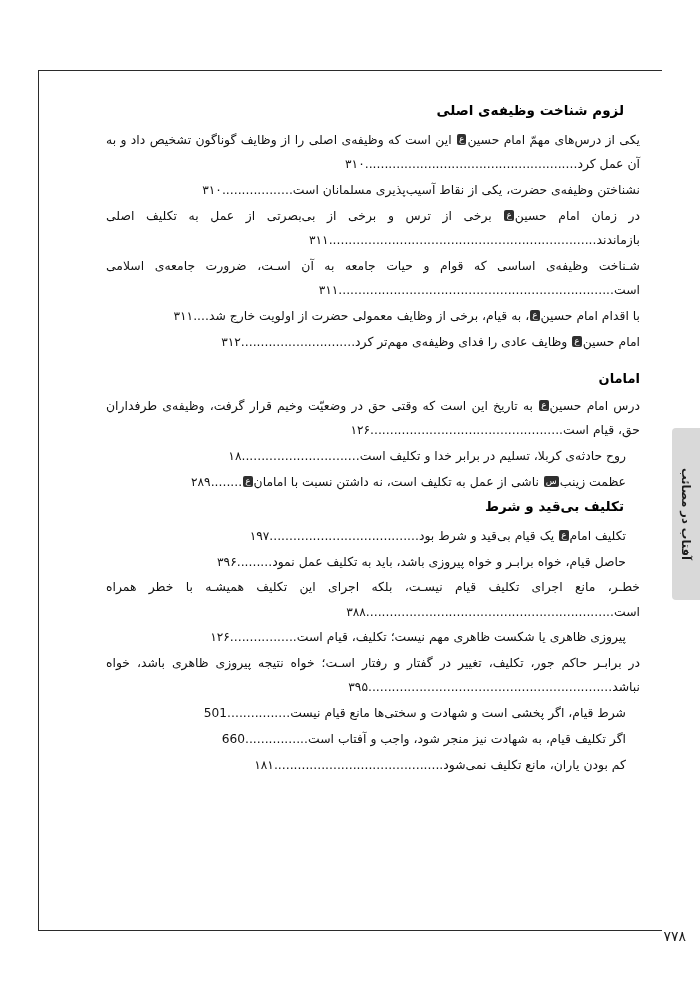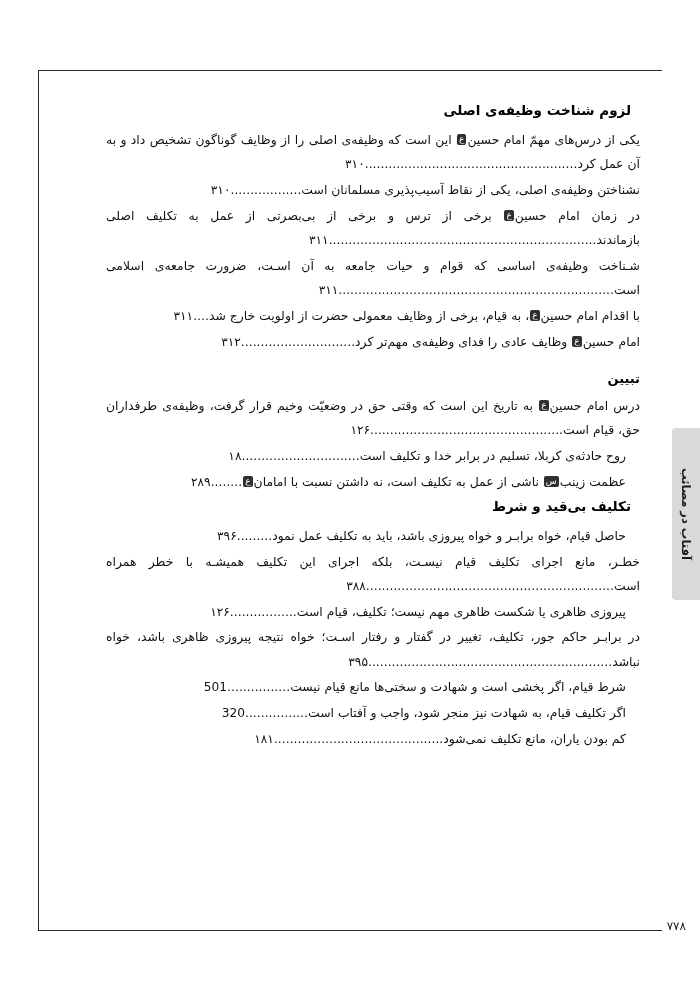--- a/index.html
+++ b/index.html
@@ -80,21 +80,21 @@
     right: 60px;
     top: 100px;
     width: 546px;
     text-align: right;
     direction: rtl;
   }
 
   h2.section {
     font-size: 13.5px;
     font-weight: bold;
-    margin: 0 9px 8px 0;
+    margin: 0 16px 8px 0;
     line-height: 1.5;
     color: #000;
   }
   h3.sub {
     font-size: 13px;
     font-weight: bold;
     margin: 14px 0 6px 0;
     line-height: 1.5;
     color: #000;
   }
@@ -125,56 +125,57 @@
     border-radius: 2px;
     background: #2f2f2f;
     color: #ffffff;
     margin: 0 1px;
     font-family: "DejaVu Sans", sans-serif;
   }
 
   .folio {
     position: absolute;
     right: 14px;
-    bottom: 63px;
-    font-size: 12px;
+    bottom: 52px;
+    font-size: 14px;
     color: #1a1a1a;
     letter-spacing: 0.5px;
   }
 </style>
 </head>
 <body>
 
 <div class="page">
 
   <div class="rule-top"></div>
   <div class="rule-left"></div>
   <div class="rule-bottom"></div>
 
   <div class="side-tab">
     <span>آفتاب در مصائب</span>
   </div>
 
   <div class="content" id="content">
       <h2 class="section">لزوم شناخت وظیفه‌ی اصلی</h2>
       <p class="entry"><span>یکی از درس‌های مهمّ امام حسین<span class="maasoom">ع</span> این است که وظیفه‌ی اصلی را از وظایف گوناگون تشخیص داد و به آن عمل کرد</span><span class="dots">......................................................</span><span class="pg">۳۱۰</span></p>
-      <p class="entry"><span>نشناختن وظیفه‌ی اصلی، یکی از نقاط آسیب‌پذیری مسلمانان است</span><span class="dots">..................</span><span class="pg">۳۱۰</span></p>
+      <p class="entry"><span>نشناختن وظیفه‌ی حضرت، یکی از نقاط آسیب‌پذیری مسلمانان است</span><span class="dots">..................</span><span class="pg">۳۱۰</span></p>
       <p class="entry"><span>در زمان امام حسین<span class="maasoom">ع</span> برخی از ترس و برخی از بی‌بصرتی از عمل به تکلیف اصلی بازماندند</span><span class="dots">....................................................................</span><span class="pg">۳۱۱</span></p>
       <p class="entry"><span>شـناخت وظیفه‌ی اساسی که قوام و حیات جامعه به آن اسـت، ضرورت جامعه‌ی اسلامی است</span><span class="dots">......................................................................</span><span class="pg">۳۱۱</span></p>
       <p class="entry"><span>با اقدام امام حسین<span class="maasoom">ع</span>، به قیام، برخی از وظایف معمولی حضرت از اولویت خارج شد</span><span class="dots">....</span><span class="pg">۳۱۱</span></p>
       <p class="entry"><span>امام حسین<span class="maasoom">ع</span> وظایف عادی را فدای وظیفه‌ی مهم‌تر کرد</span><span class="dots">.............................</span><span class="pg">۳۱۲</span></p>
-      <h3 class="sub">تبیین</h3>
+      <h3 class="sub">امامان</h3>
       <p class="entry"><span>درس امام حسین<span class="maasoom">ع</span> به تاریخ این است که وقتی حق در وضعیّت وخیم قرار گرفت، وظیفه‌ی طرفداران حق، قیام است</span><span class="dots">.................................................</span><span class="pg">۱۲۶</span></p>
       <p class="entry indent-1"><span>روح حادثه‌ی کربلا، تسلیم در برابر خدا و تکلیف است</span><span class="dots">..............................</span><span class="pg">۱۸</span></p>
       <p class="entry indent-1"><span>عظمت زینب<span class="maasoom">س</span> ناشی از عمل به تکلیف است، نه داشتن نسبت با امامان<span class="maasoom">ع</span></span><span class="dots">........</span><span class="pg">۲۸۹</span></p>
       <h2 class="section">تکلیف بی‌قید و شرط</h2>
+      <p class="entry indent-1"><span>تکلیف امام<span class="maasoom">ع</span> یک قیام بی‌قید و شرط بود</span><span class="dots">......................................</span><span class="pg">۱۹۷</span></p>
       <p class="entry indent-1"><span>حاصل قیام، خواه برابـر و خواه پیروزی باشد، باید به تکلیف عمل نمود</span><span class="dots">.........</span><span class="pg">۳۹۶</span></p>
       <p class="entry"><span>خطـر، مانع اجرای تکلیف قیام نیسـت، بلکه اجرای این تکلیف همیشـه با خطر همراه است</span><span class="dots">...............................................................</span><span class="pg">۳۸۸</span></p>
       <p class="entry indent-1"><span>پیروزی ظاهری یا شکست ظاهری مهم نیست؛ تکلیف، قیام است</span><span class="dots">.................</span><span class="pg">۱۲۶</span></p>
       <p class="entry"><span>در برابـر حاکم جور، تکلیف، تغییر در گفتار و رفتار اسـت؛ خواه نتیجه پیروزی ظاهری باشد، خواه نباشد</span><span class="dots">..............................................................</span><span class="pg">۳۹۵</span></p>
       <p class="entry indent-1"><span>شرط قیام، اگر پخشی است و شهادت و سختی‌ها مانع قیام نیست</span><span class="dots">................</span><span class="pg">501</span></p>
-      <p class="entry indent-1"><span>اگر تکلیف قیام، به شهادت نیز منجر شود، واجب و آفتاب است</span><span class="dots">................</span><span class="pg">320</span></p>
+      <p class="entry indent-1"><span>اگر تکلیف قیام، به شهادت نیز منجر شود، واجب و آفتاب است</span><span class="dots">................</span><span class="pg">660</span></p>
       <p class="entry indent-1"><span>کم بودن یاران، مانع تکلیف نمی‌شود</span><span class="dots">...........................................</span><span class="pg">۱۸۱</span></p>
     </div>
 
   <div class="folio">۷۷۸</div>
 
 </div>
 
 </body></html>

